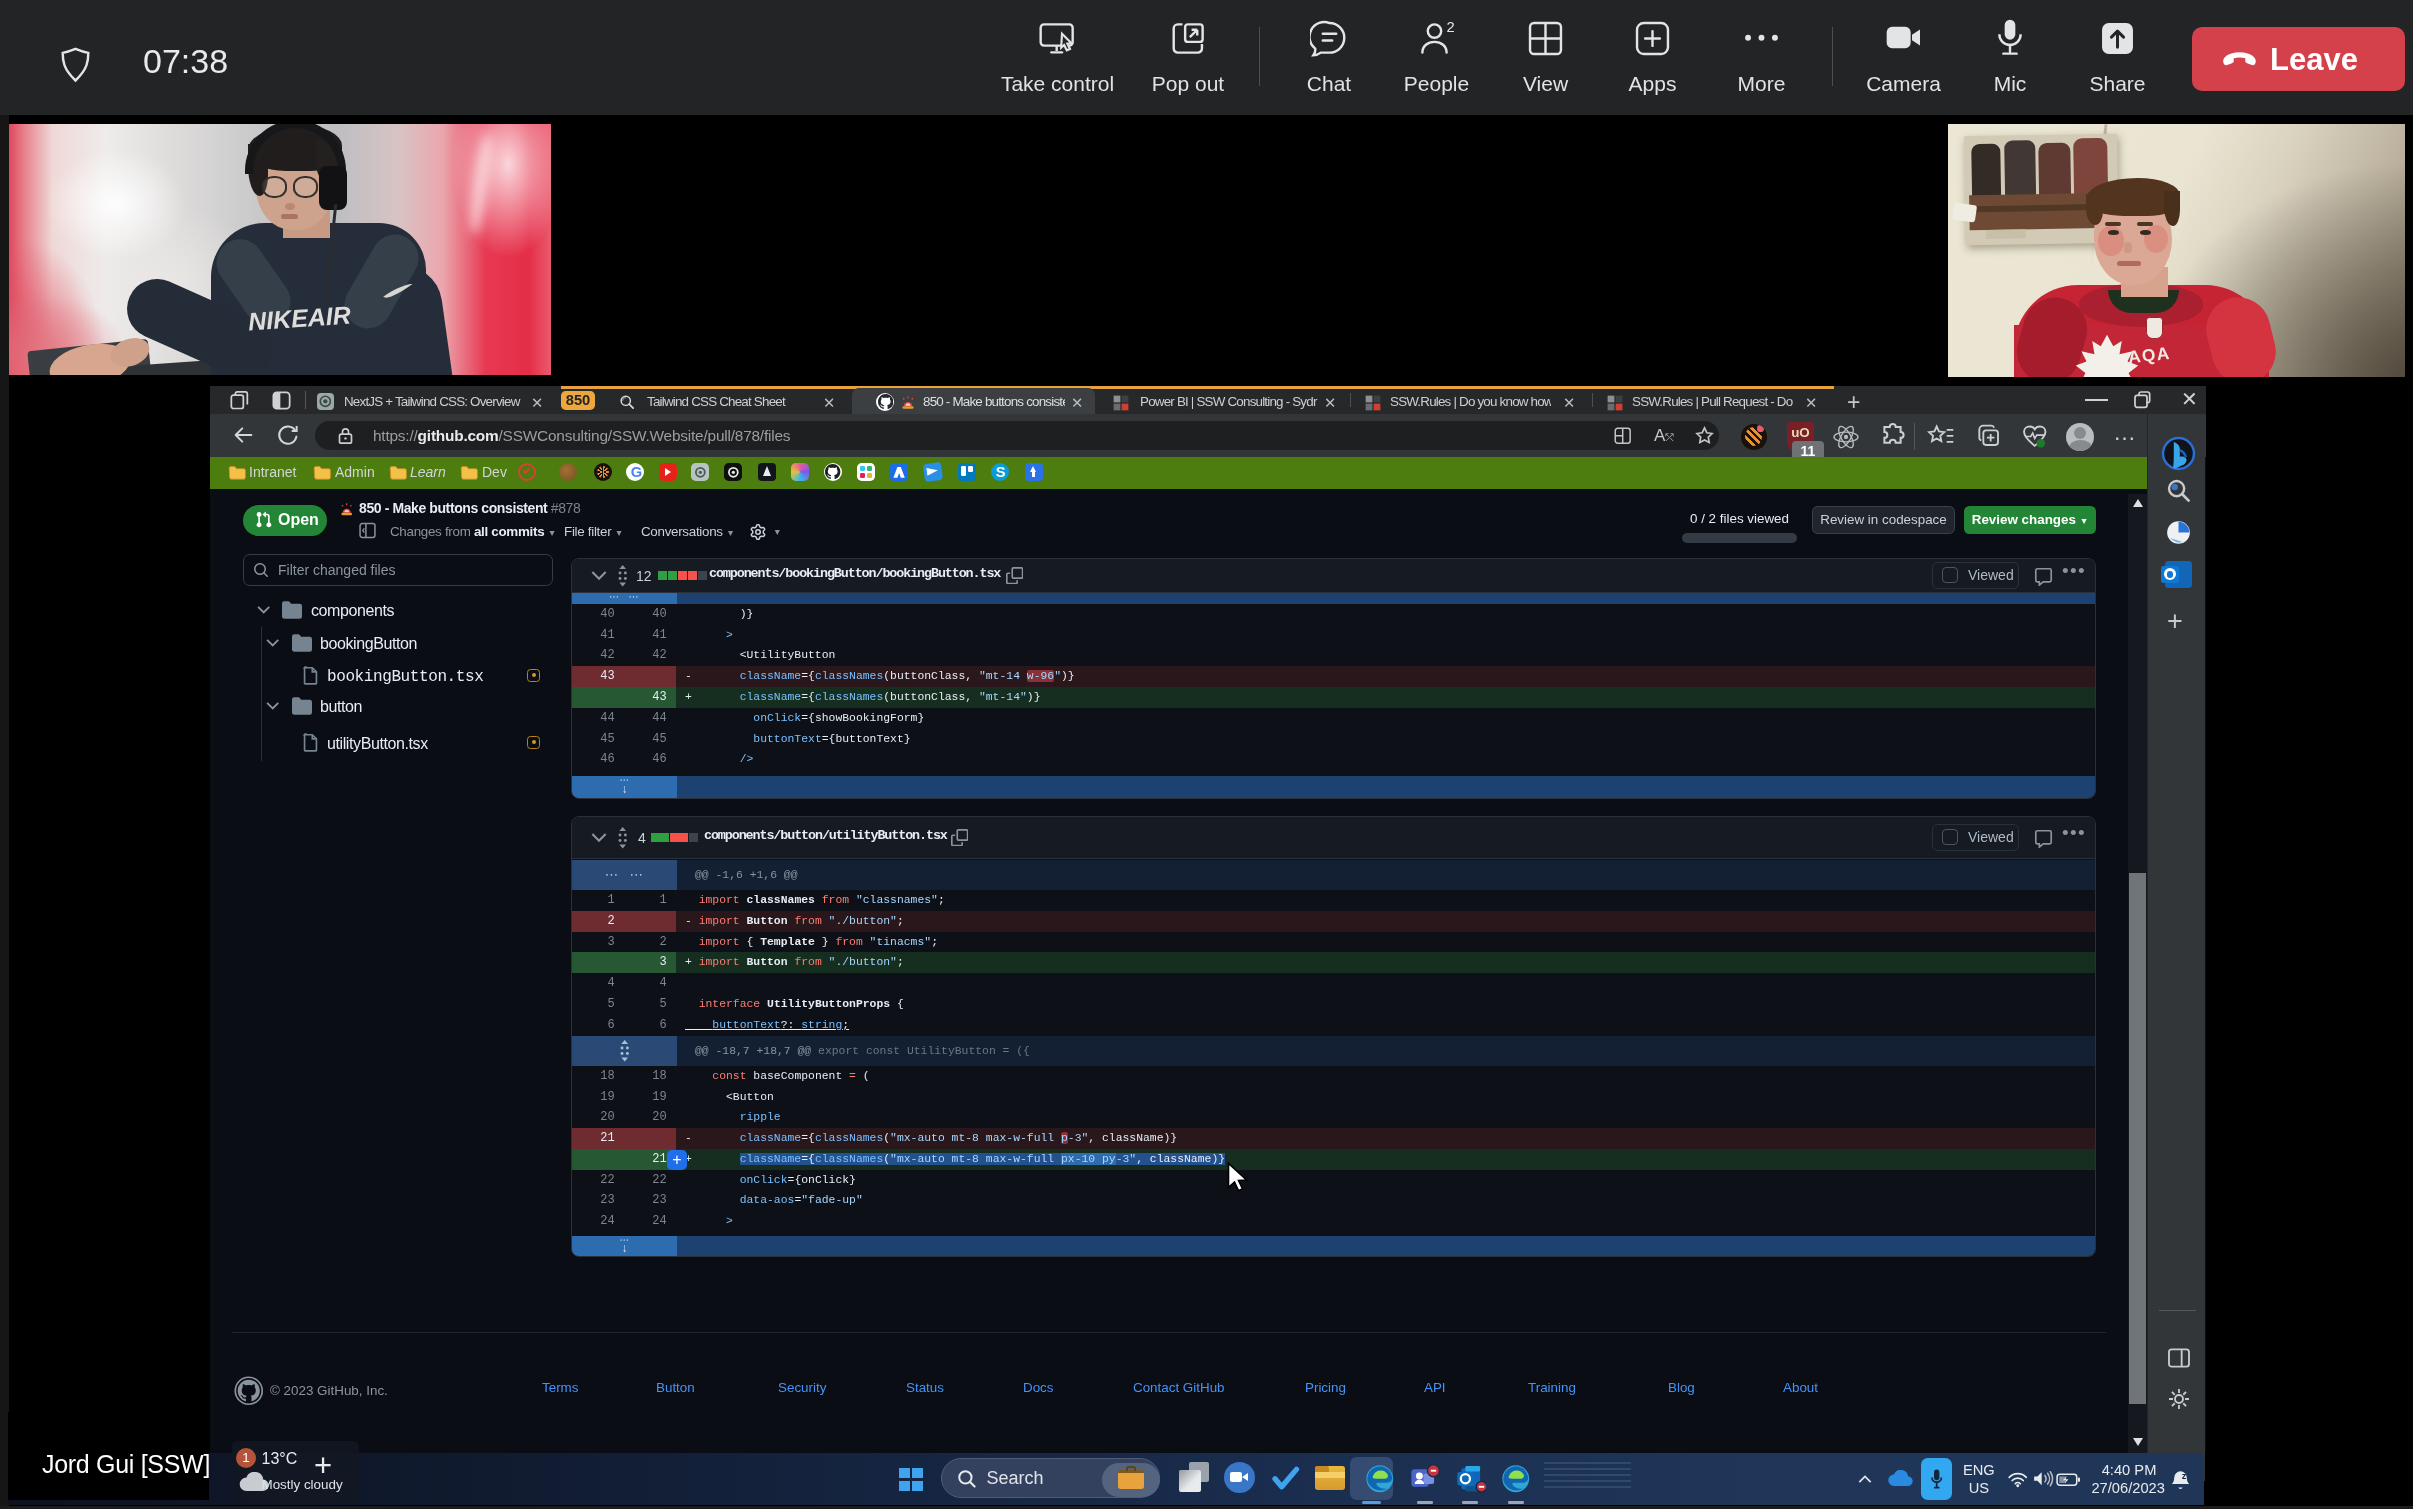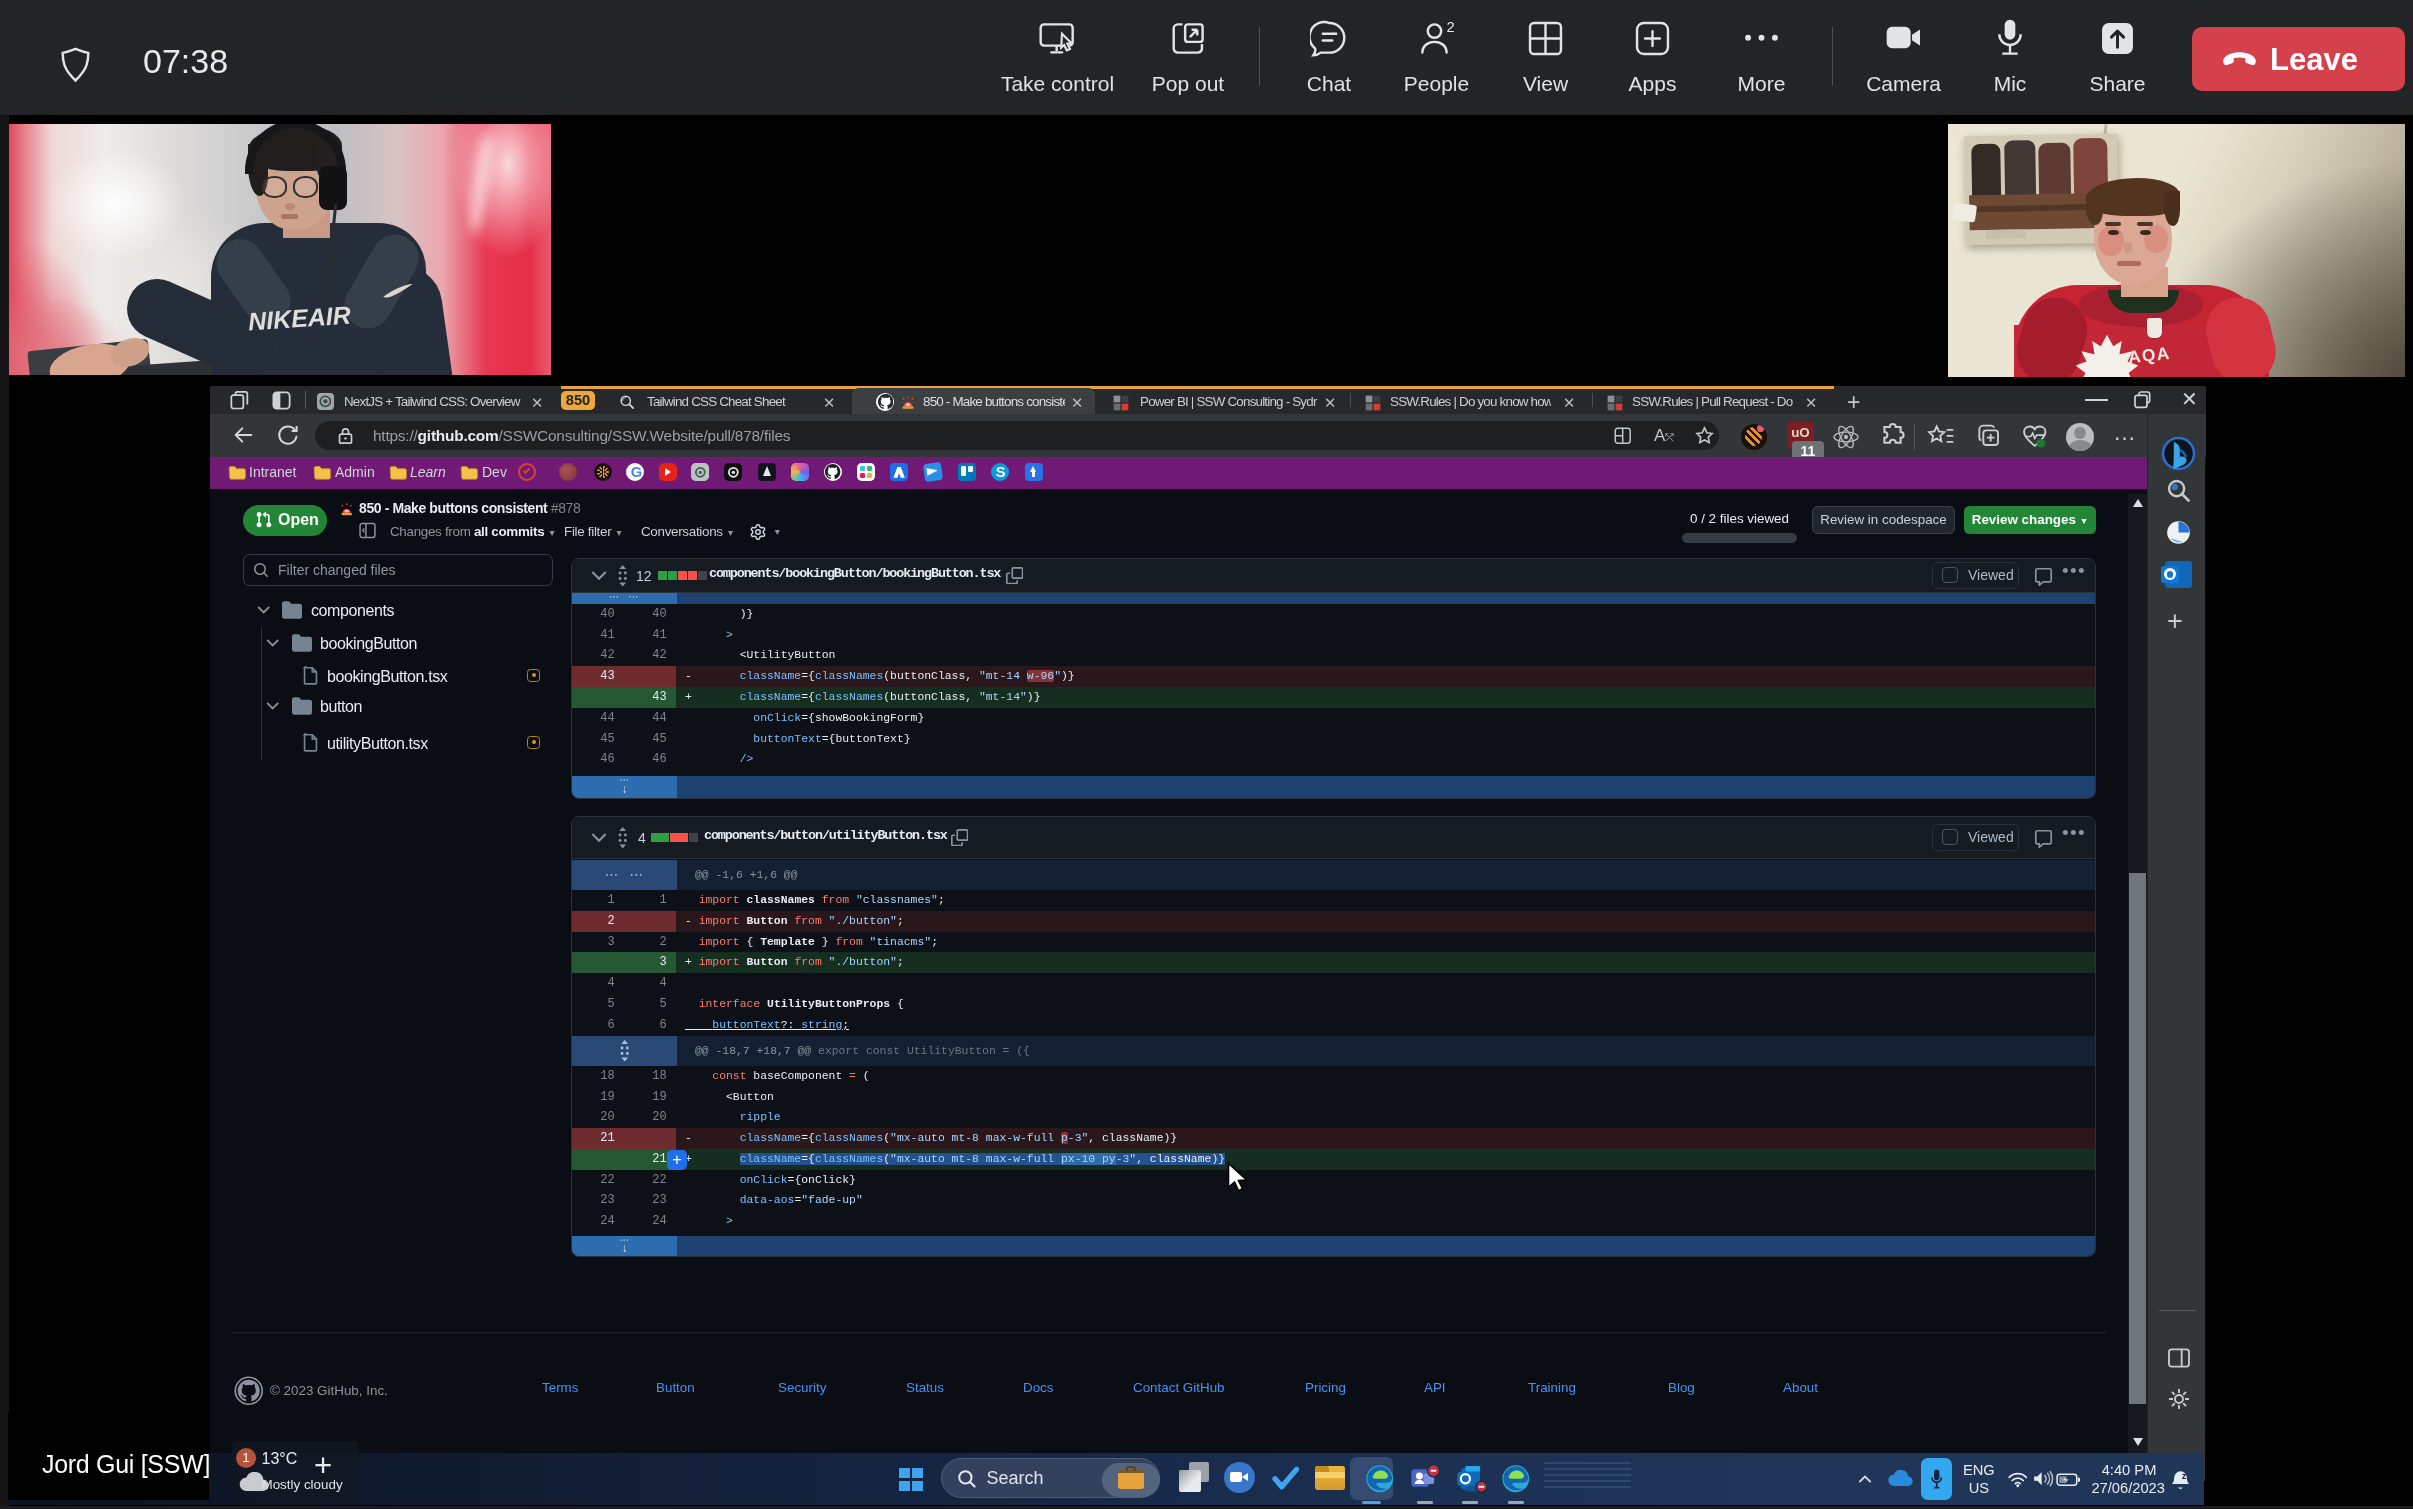--- a/index.html
+++ b/index.html
@@ -16,21 +16,21 @@
   
   #vidL { position:absolute; left:8.7px; top:124px; width:542px; height:251px; overflow:hidden; background:#d8d4d2; }
   #vidR { position:absolute; left:1948px; top:124px; width:457px; height:253px; overflow:hidden; background:#e6e0cc; }
   
   #browser { position:absolute; left:210px; top:386px; width:1996px; height:1067px; background:#0a0d12; }
   #tabbar { position:absolute; left:0; top:0; width:1996px; height:28px; background:#26282a; }
   .tab { position:absolute; top:2px; height:26px; color:#cdd0d2; font-size:13.4px; letter-spacing:-0.8px; }
   .tab .ttl { position:absolute; top:6px; white-space:nowrap; overflow:hidden; }
   .tabx { position:absolute; top:6px; font-size:14.7px; color:#b9bcbe; }
   #urlrow { position:absolute; left:0; top:28px; width:1996px; height:43px; background:#333638; }
-  #bmrow { position:absolute; left:0; top:71px; width:1937px; height:32px; background:#701a75; }
+  #bmrow { position:absolute; left:0; top:71px; width:1937px; height:32px; background:#4d7c0f; }
   .bmf { position:absolute; top:8px; height:14.7px; }
   .bmt { position:absolute; top:7.4px; font-size:14px; color:#d2d5d7; white-space:nowrap; }
   .bmc { position:absolute; top:6px; width:18px; height:18px; border-radius:50%; }
   
   #page { position:absolute; left:0px; top:108px; width:1918px; height:959px; background:#0a0d13; }
   .mono { font-family:"Liberation Mono", monospace; }
   
   .panel { position:absolute; left:361px; width:1525px; background:#0d1117;
     border:1.3px solid #2b313b; border-radius:8px; overflow:hidden; }
   .phead { position:absolute; left:0; top:0; width:100%; background:#161b22; border-bottom:1.3px solid #2b313b; }
@@ -567,21 +567,21 @@
         <path d="M1 1.5 L6 6.5 L11 1.5" fill="none" stroke="#8b949e" stroke-width="1.6"></path>
       </svg>
   <svg class="abs" style="left:82px;top:139px" width="20" height="20" viewBox="0 0 16 16">
         <path fill="#768390" d="M1.75 1A1.75 1.75 0 0 0 0 2.75v10.5C0 14.216.784 15 1.75 15h12.5A1.75 1.75 0 0 0 16 13.25v-8.5A1.75 1.75 0 0 0 14.25 3H7.5a.25.25 0 0 1-.2-.1l-.9-1.2C6.07 1.26 5.55 1 5 1Z"></path>
       </svg>
   <div class="abs" style="left:110px;top:141px;font-size:16px;letter-spacing:-0.4px;color:#e6edf3;">bookingButton</div>
   <div class="abs" style="left:51px;top:133px;width:1.3px;height:134px;background:#2a3038;"></div>
   <svg class="abs" style="left:91px;top:172px" width="19" height="19" viewBox="0 0 16 16">
         <path fill="none" stroke="#768390" stroke-width="1.4" d="M3 1.5 h6.5 L13 5 v9.5 a.5.5 0 0 1 -.5.5 h-9 a.5.5 0 0 1 -.5-.5 v-13 a.5.5 0 0 1 .5-.5 Z M9.5 1.5 V5 H13"></path>
       </svg>
-  <div class="abs" style="left:117px;top:174px;font-size:16px;letter-spacing:-0.4px;color:#e6edf3;">bookingButton.tsx</div>
+  <div class="abs" style="left:117px;top:174px;font-size:16px;letter-spacing:-0.4px;color:#e6edf3;font-family:Liberation Mono, monospace;">bookingButton.tsx</div>
   <div class="abs" style="left:317px;top:175px;width:13.4px;height:13.4px;border:1.3px solid #b8860b;border-radius:3.4px;">
         <div style="margin:3.4px auto;width:4px;height:4px;border-radius:50%;background:#d29922;"></div>
       </div>
   <svg class="abs" style="left:56px;top:207px" width="13.4" height="9.4" viewBox="0 0 12 8">
         <path d="M1 1.5 L6 6.5 L11 1.5" fill="none" stroke="#8b949e" stroke-width="1.6"></path>
       </svg>
   <svg class="abs" style="left:82px;top:202px" width="20" height="20" viewBox="0 0 16 16">
         <path fill="#768390" d="M1.75 1A1.75 1.75 0 0 0 0 2.75v10.5C0 14.216.784 15 1.75 15h12.5A1.75 1.75 0 0 0 16 13.25v-8.5A1.75 1.75 0 0 0 14.25 3H7.5a.25.25 0 0 1-.2-.1l-.9-1.2C6.07 1.26 5.55 1 5 1Z"></path>
       </svg>
   <div class="abs" style="left:110px;top:204px;font-size:16px;letter-spacing:-0.4px;color:#e6edf3;">button</div>

